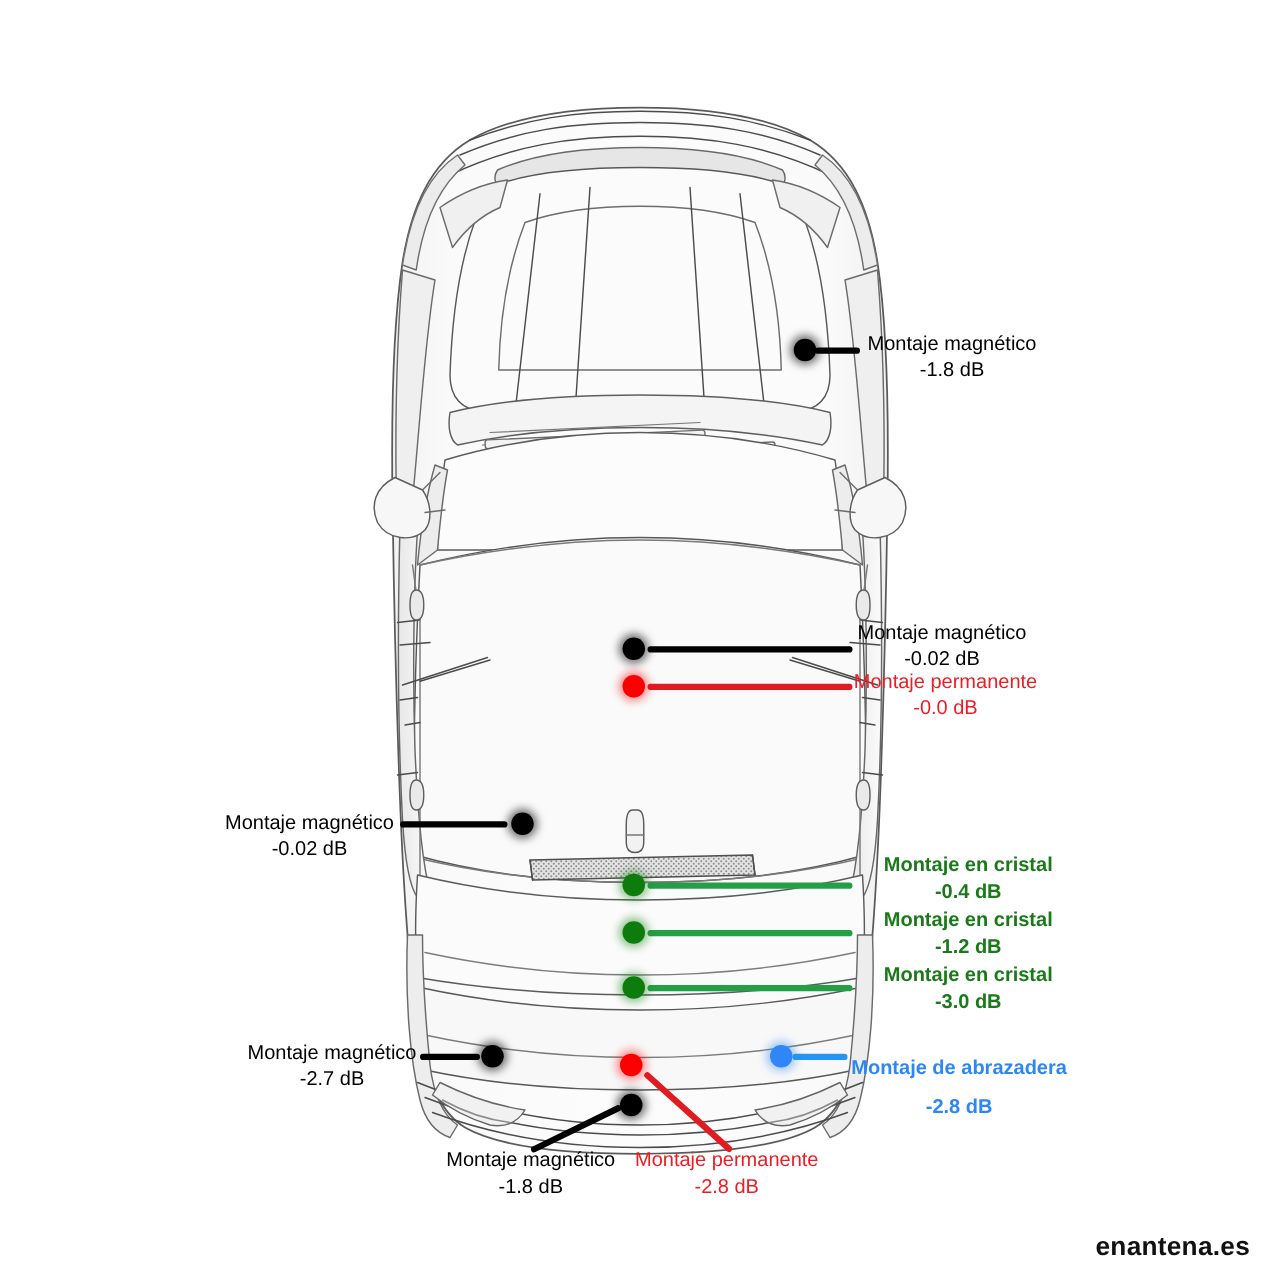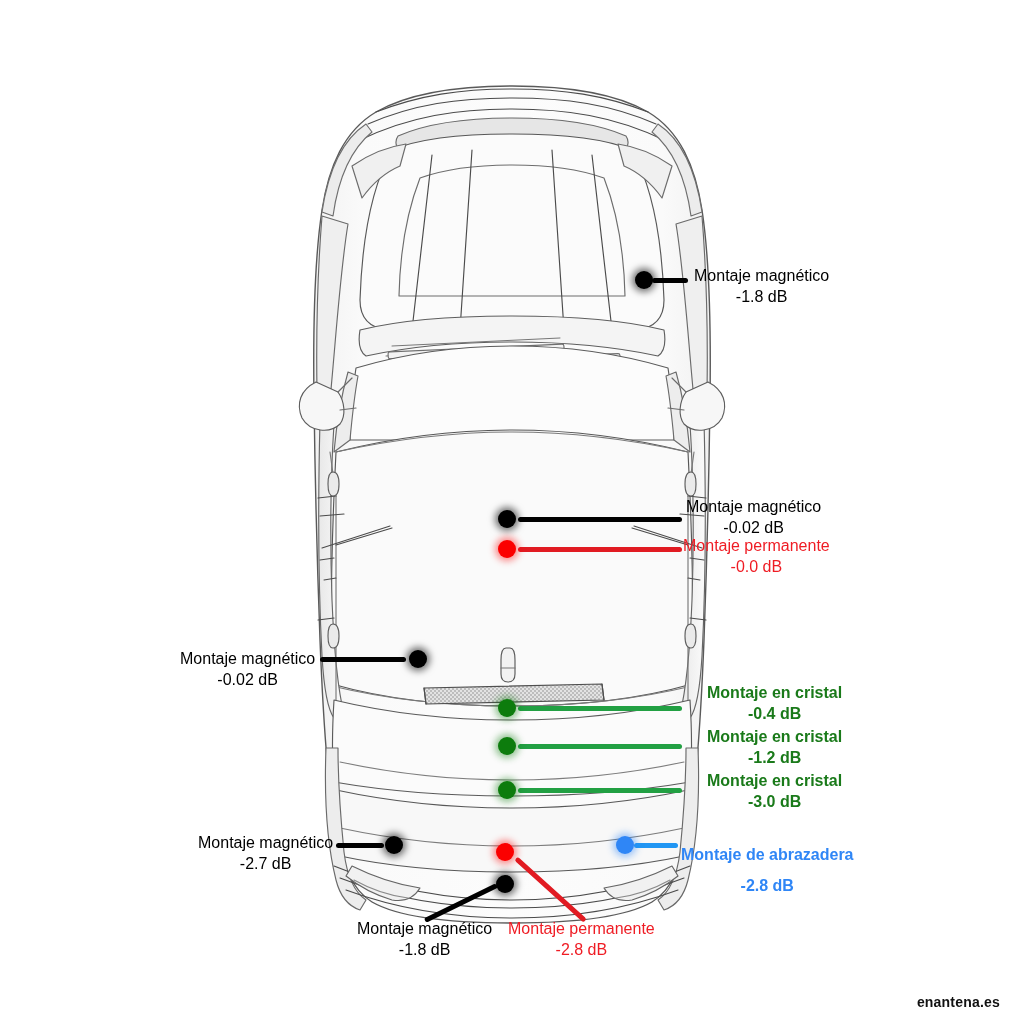--- a/index.html
+++ b/index.html
@@ -40,21 +40,21 @@
   .callout.red{color:#ef1c24;font-weight:700;}
   .callout.red .l1,.callout.red .l2{font-weight:400;}
   .callout.grn{color:#1a7a1a;font-weight:700;}
   .callout.grn .l1,.callout.grn .l2{font-weight:700;padding-left:20px;}
   .callout.blu{color:#2f86f6;font-weight:700;}
   .callout.blu .l1,.callout.blu .l2{font-weight:700;margin-top:10px;}
   .callout.left{text-align:center;}
 
   #watermark{
     position:absolute;right:24px;bottom:14px;
-    font-size:14px;font-weight:700;color:#111111;
+    font-size:21px;font-weight:700;color:#111111;
     letter-spacing:.2px;
     margin-left:16px;
   }
 </style>
 </head>
 <body>
 
 <div id="stage">
 
   <svg class="car-layer" viewBox="0 0 1024 1024" xmlns="http://www.w3.org/2000/svg">

